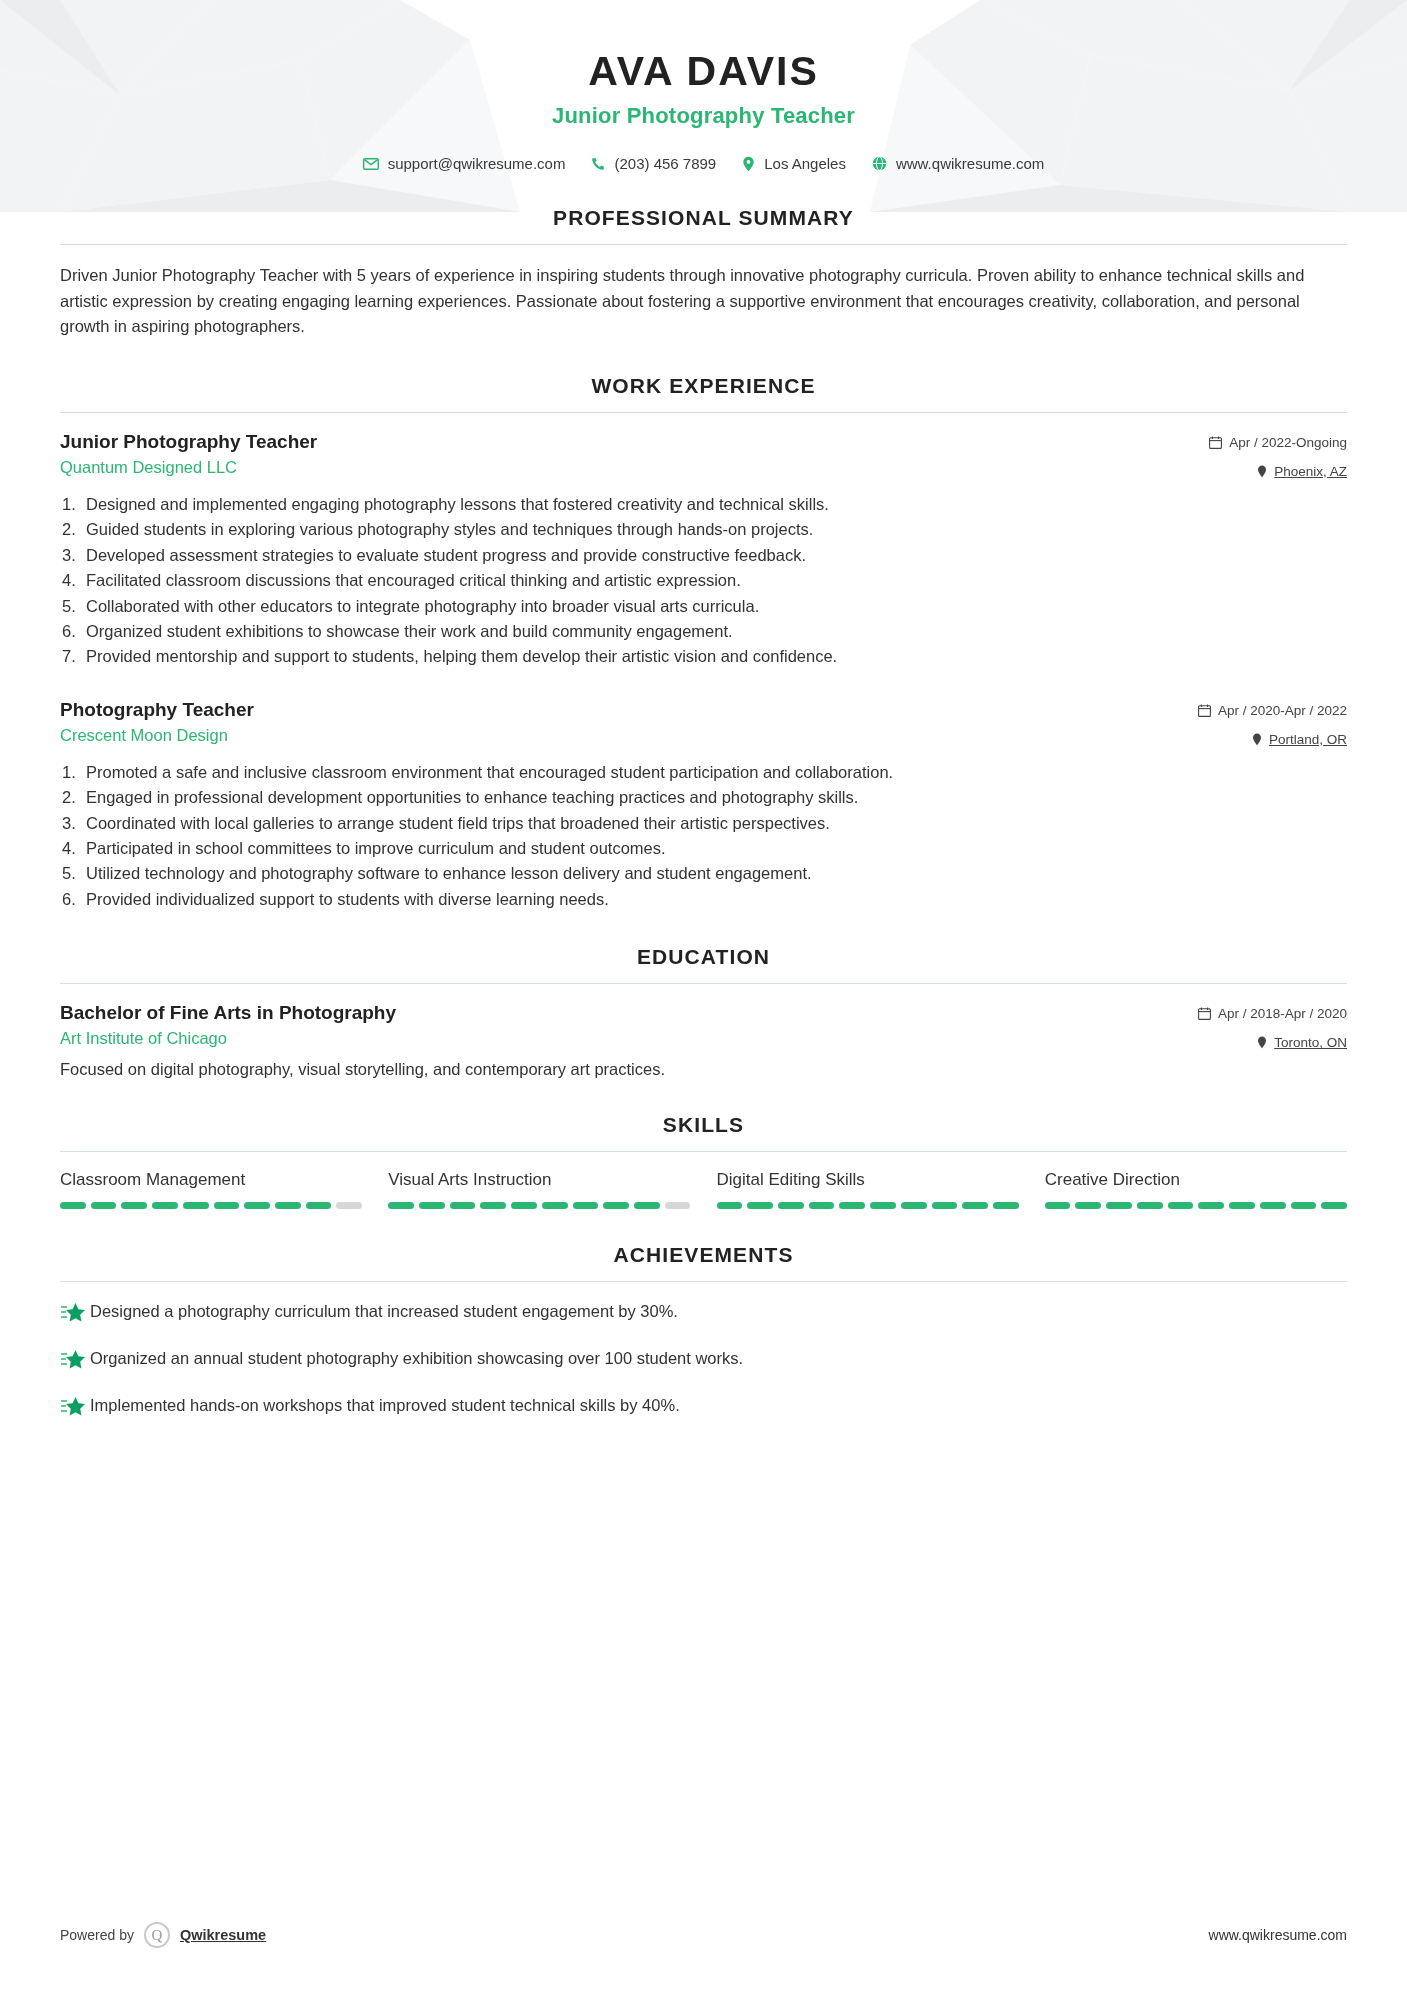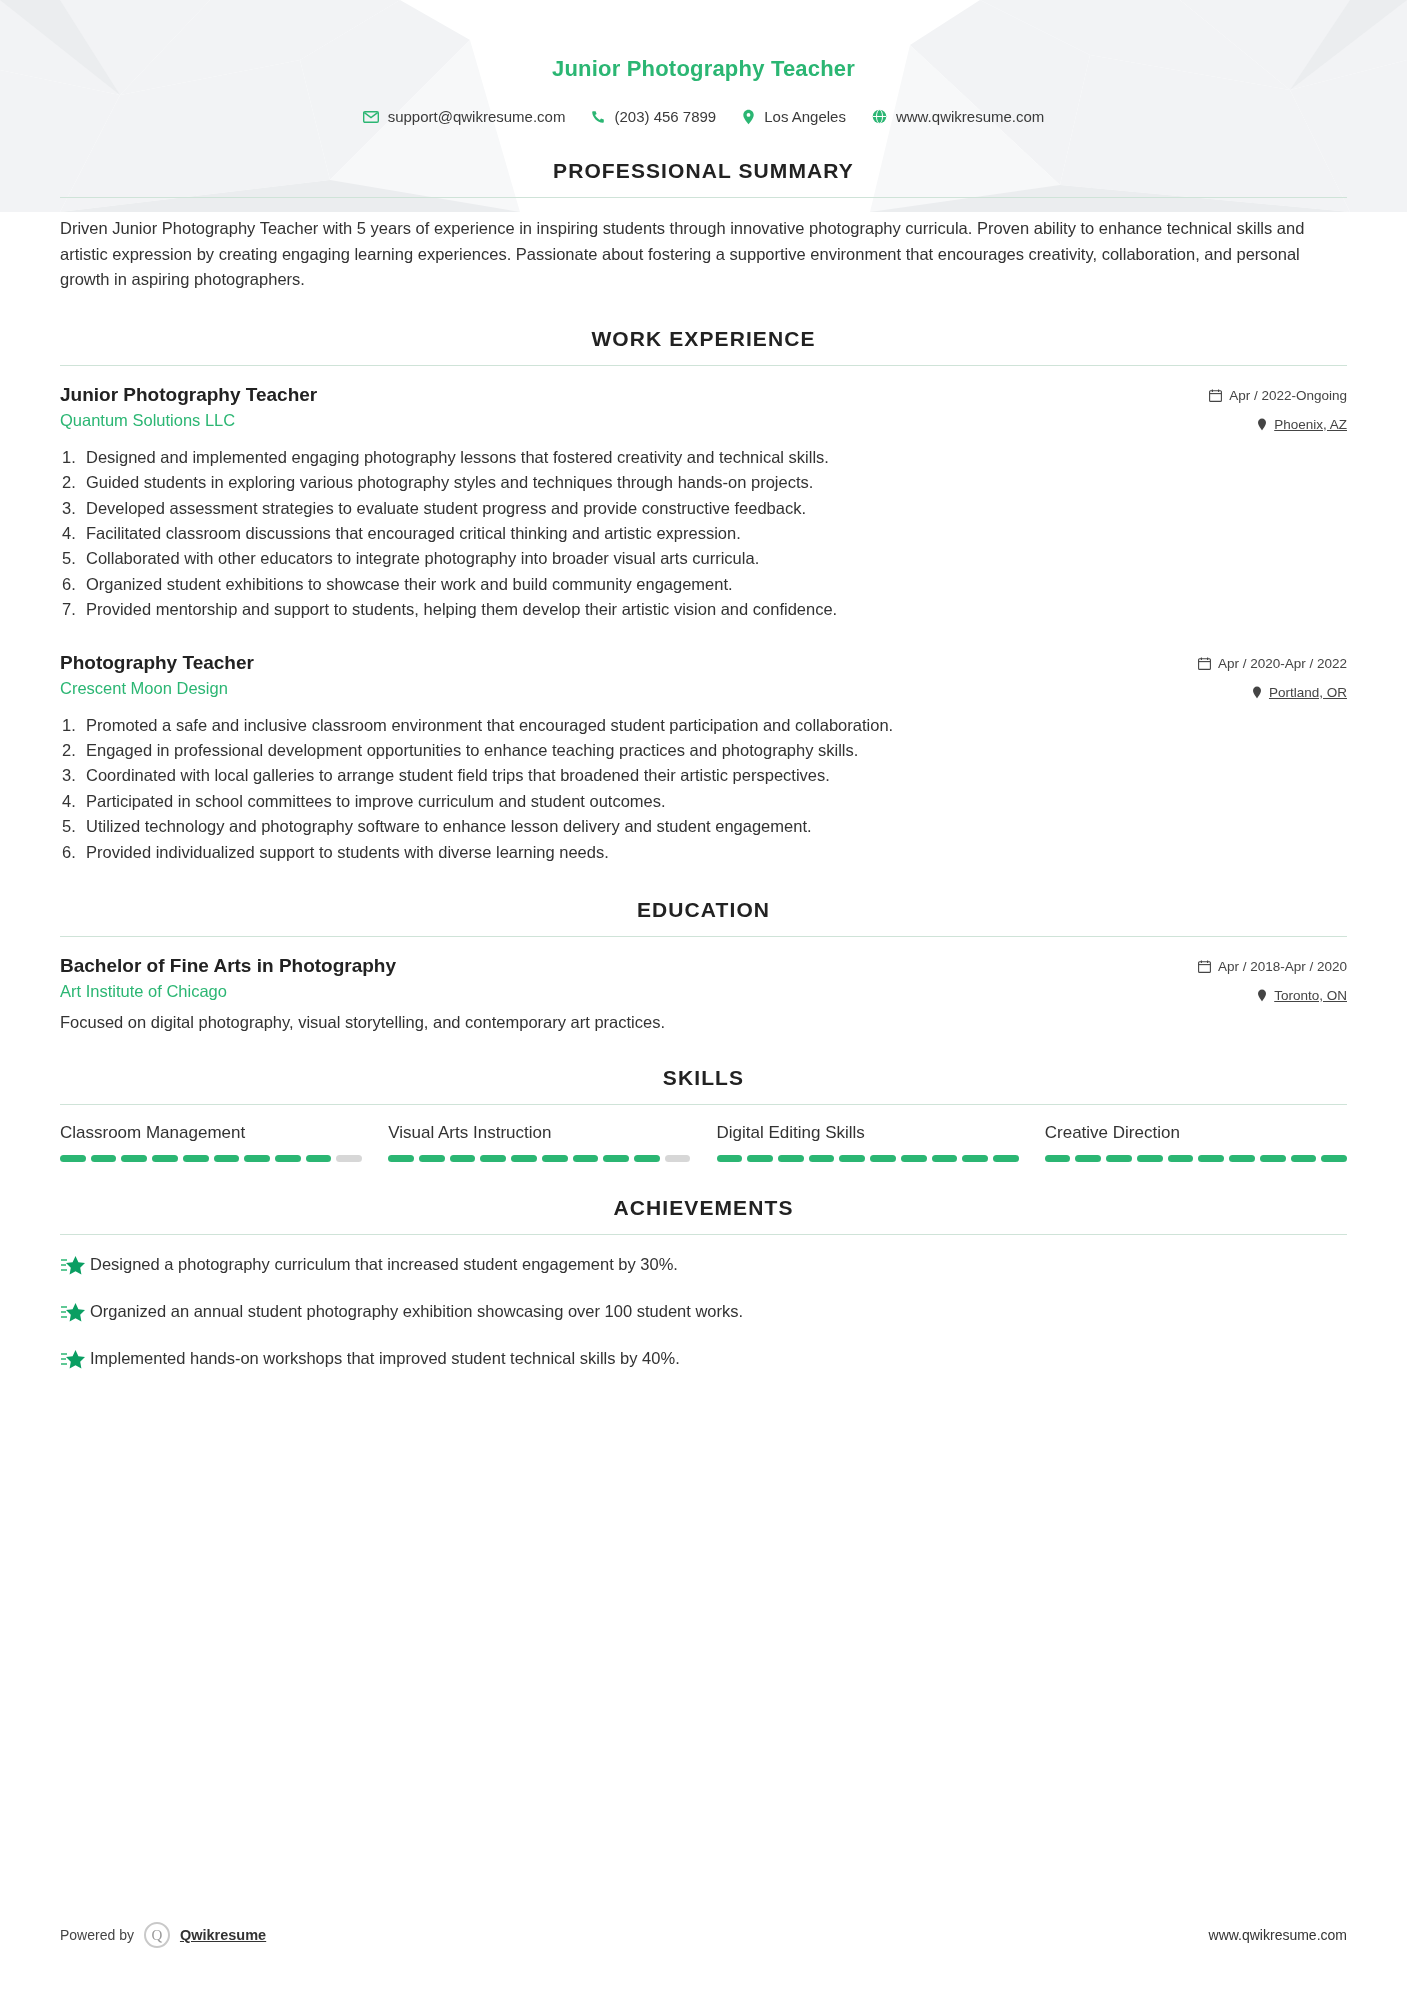--- a/index.html
+++ b/index.html
@@ -258,20 +258,21 @@
       <polygon points="870,212 1060,185 1350,212"></polygon>
       <polygon points="0,0 120,95 60,0"></polygon>
       <polygon points="1407,0 1290,90 1350,0"></polygon>
     </g>
   </svg>
 </div>
 
 <div class="page">
 
   <div class="name-block">
+    <div class="name">AVA DAVIS</div>
     <div class="role">Junior Photography Teacher</div>
   </div>
 
   <div class="contact-row">
     <div class="contact-item">
       <span class="ic">
         <svg width="16" height="12" viewBox="0 0 16 12">
             <rect x="0.7" y="0.7" width="14.6" height="10.6" rx="1.2" fill="none" stroke="#2bb673" stroke-width="1.4"></rect>
             <path d="M1.4 1.6 L8 6.6 L14.6 1.6" fill="none" stroke="#2bb673" stroke-width="1.4"></path>
           </svg>
@@ -314,21 +315,21 @@
   </div>
 
   <div class="section">
     <div class="section-title">WORK EXPERIENCE</div>
     <div class="rule"></div>
 
     <div class="entry">
       <div class="entry-head">
         <div>
           <div class="entry-title">Junior Photography Teacher</div>
-          <div class="entry-company">Quantum Solutions LLC</div>
+          <div class="entry-company">Quantum Designed LLC</div>
         </div>
         <div class="entry-meta">
           <div class="mrow">
             <span class="meta-ic">
               <svg width="13" height="13" viewBox="0 0 13 13">
                   <rect x="0.6" y="1.8" width="11.8" height="10.6" rx="1" fill="none" stroke="#444" stroke-width="1.1"></rect>
                   <path d="M0.6 4.6 H12.4" stroke="#444" stroke-width="1.1"></path>
                   <path d="M3.4 0.6 V3" stroke="#444" stroke-width="1.1"></path>
                   <path d="M9.6 0.6 V3" stroke="#444" stroke-width="1.1"></path>
                 </svg>

